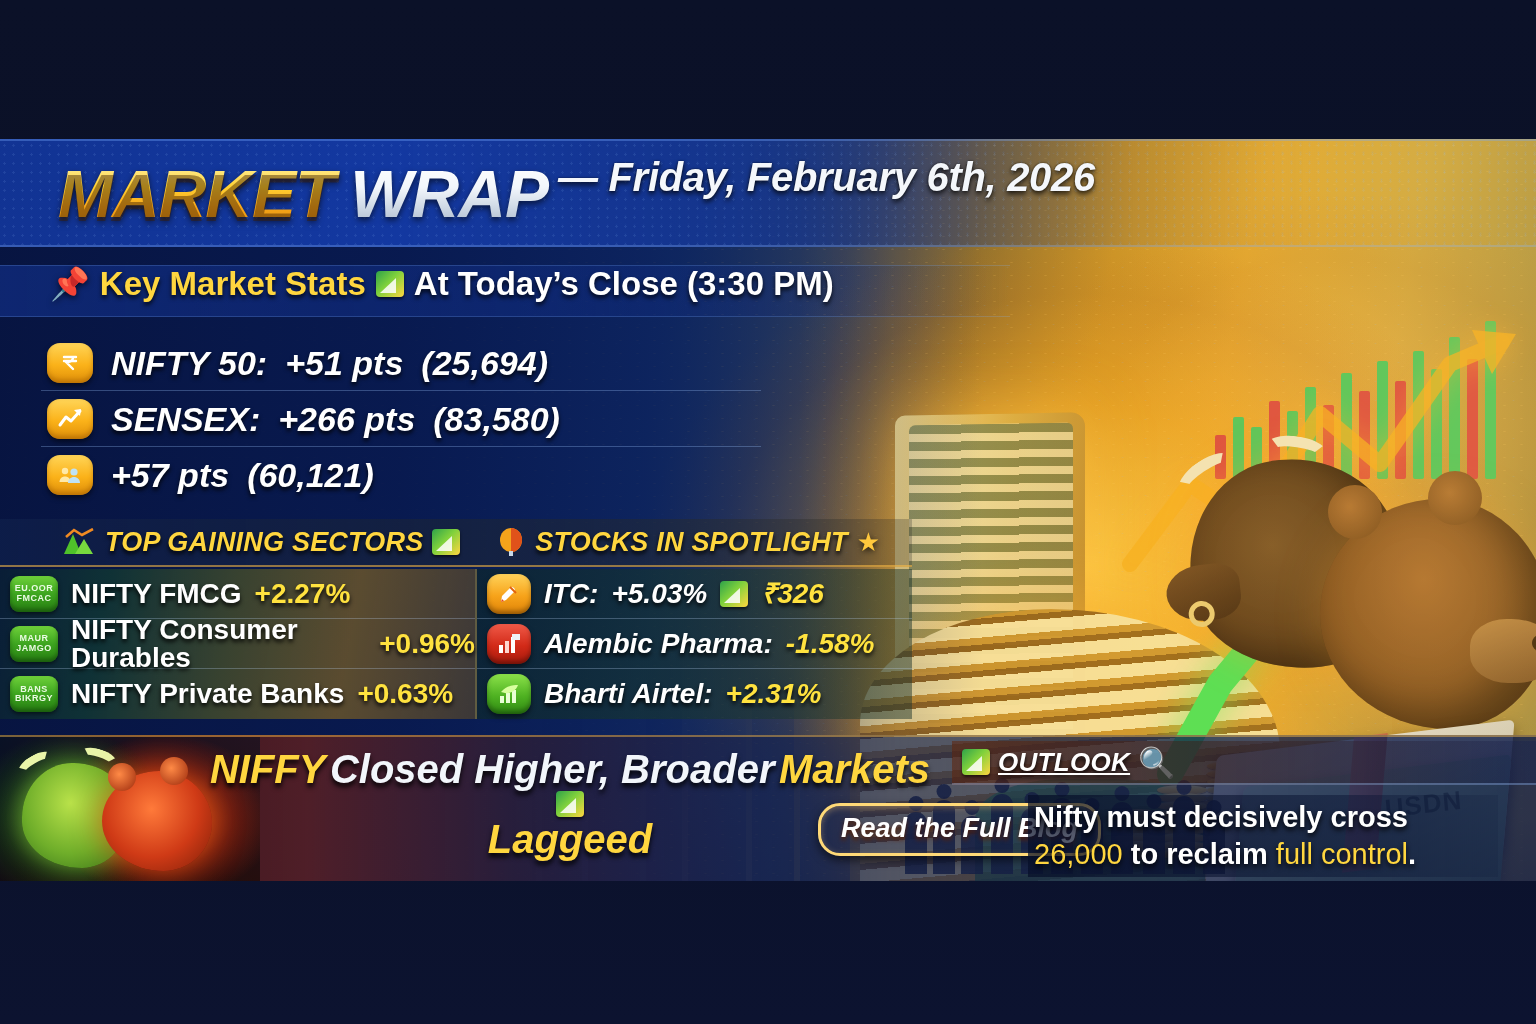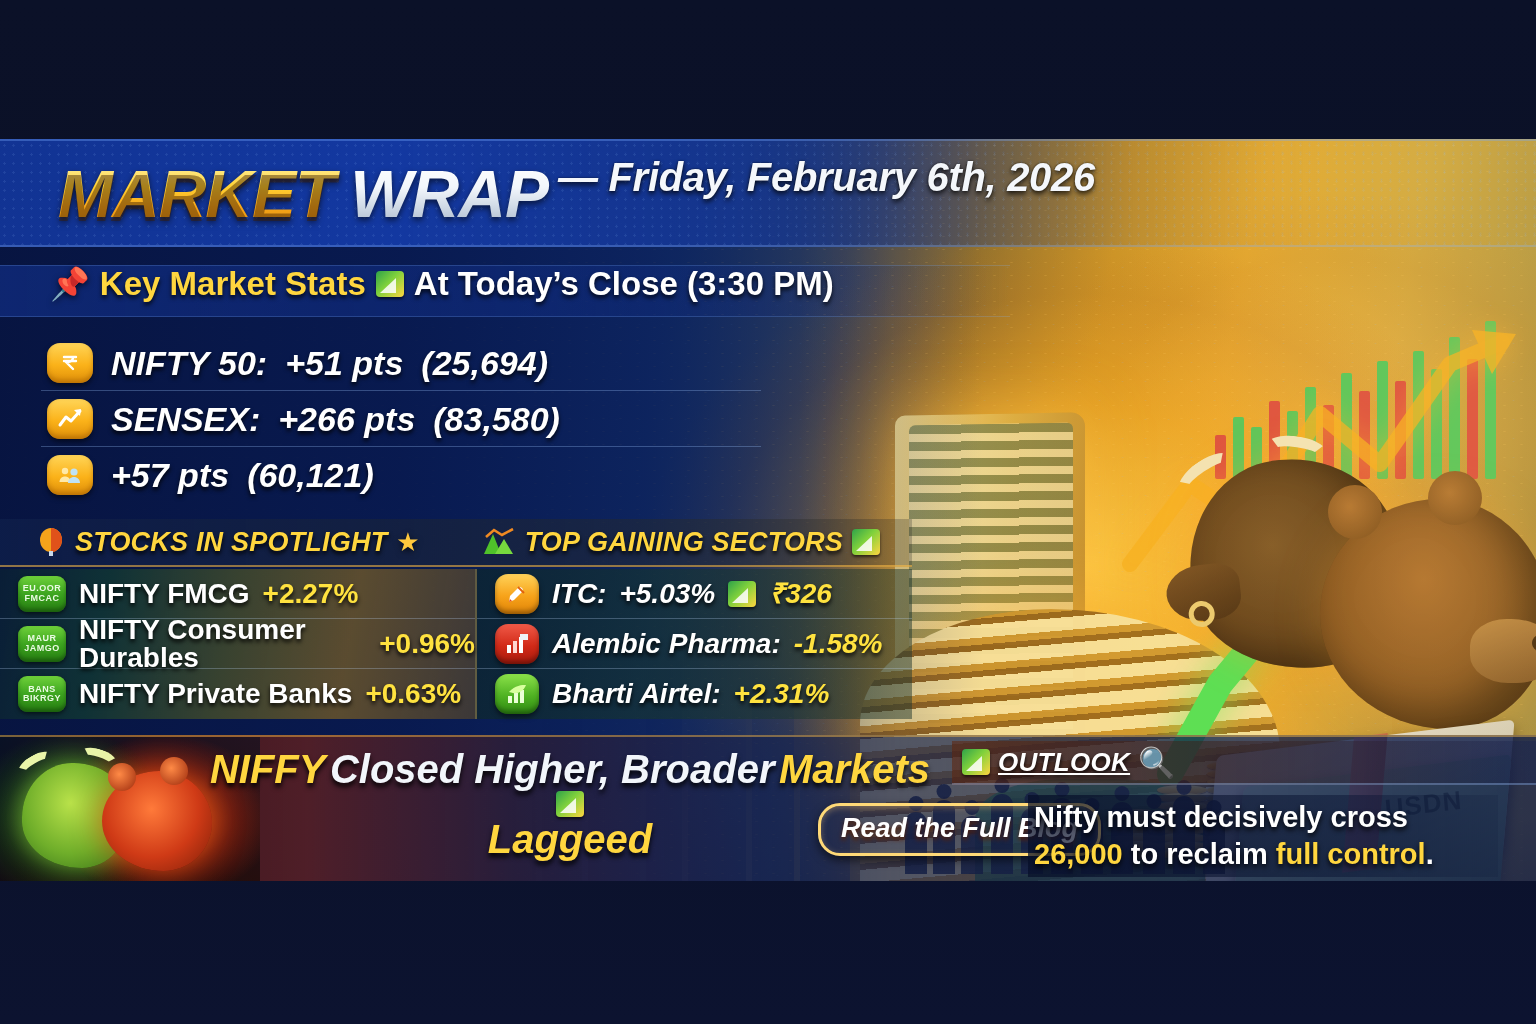--- a/index.html
+++ b/index.html
@@ -347,21 +347,21 @@
     border-right: 2px solid rgba(255,200,80,.35);
   }
   .col-right {
     width: 435px; height: 150px;
     background: linear-gradient(100deg,
        rgba(12,38,44,.72) 0%,
        rgba(22,54,44,.60) 40%,
        rgba(34,56,46,.50) 100%);
   }
   .lrow, .rrow {
-    display:flex; align-items:center; gap: 13px; height: 50px; padding-left: 18px;
+    display:flex; align-items:center; gap: 13px; height: 50px; padding-left: 10px;
     border-bottom: 1px solid rgba(190,215,250,.28);
   }
   .lrow:last-child, .rrow:last-child { border-bottom:none; }
 
   .sbadge {
     width: 48px; height: 36px; flex:0 0 48px; border-radius: 9px;
     background: linear-gradient(180deg,#6fd13a 0%, #3da51f 50%, #267d12 100%);
     box-shadow: inset 0 -3px 4px rgba(20,70,10,.6), 0 2px 4px rgba(0,0,0,.55);
     display:flex; flex-direction:column; align-items:center; justify-content:center;
     font: 700 9px/1.05 "Liberation Sans", sans-serif; color:#eafbe2;
@@ -488,21 +488,21 @@
     white-space:nowrap;
   }
 
   .outlook-text {
     position:absolute; left: 1028px; top: 58px; width: 470px;
     font: 800 29px/1.28 "Liberation Sans", sans-serif;
     color:#ffffff; text-shadow: 0 3px 5px rgba(0,0,0,.9);
     background: linear-gradient(90deg, rgba(6,14,40,.72), rgba(8,18,50,.45) 70%, rgba(8,18,50,.15));
     padding: 4px 6px;
   }
-  .outlook-text b { color:#ffd63f; font-weight:700;text-align:right; }
+  .outlook-text b { color:#ffd63f; font-weight:400;text-align:right; }
 
   
   .glyph { display:inline-block; line-height:1; }
   .pin { font-size: 32px; filter: drop-shadow(0 2px 3px rgba(0,0,0,.7)); }
   .mini-chart {
     display:inline-block; width: 28px; height: 26px; border-radius:4px;
     background: linear-gradient(135deg,#2ea24a 0%, #7fd13c 45%, #ffd63f 100%);
     position: relative; vertical-align: middle;
     box-shadow: 0 2px 3px rgba(0,0,0,.6);
   }
@@ -733,37 +733,37 @@
             </svg>
           </span>
           <span class="stat-chg">+57 pts</span>
           <span class="stat-val">(60,121)</span>
         </div>
       </div>
 
       <div class="mid">
 
         <div class="mid-head">
+          <div class="mh-item" style="margin-left:62px;">
+            <svg width="34" height="28" viewBox="0 0 34 28">
+              <polygon points="2,26 11,6 19,26" fill="#4fc12a"></polygon>
+              <polygon points="13,26 22,11 31,26" fill="#77d93e"></polygon>
+              <polyline points="4,9 12,2 20,7 31,1" stroke="#f08a22" stroke-width="2.6" fill="none"></polyline>
+            </svg>
+            <span class="mh-text">TOP GAINING SECTORS</span>
+            <span class="mini-chart"></span>
+          </div>
           <div class="mh-item" style="margin-left:36px;">
             <svg width="30" height="30" viewBox="0 0 30 30">
               <ellipse cx="15" cy="13" rx="11" ry="12" fill="#f4a31b"></ellipse>
               <path d="M15 1 a11 12 0 0 1 0 24 z" fill="#e0521a"></path>
               <rect x="13" y="24" width="4" height="5" fill="#c9d8e8"></rect>
             </svg>
             <span class="mh-text">STOCKS IN SPOTLIGHT</span>
             <span class="star">★</span>
-          </div>
-          <div class="mh-item" style="margin-left:62px;">
-            <svg width="34" height="28" viewBox="0 0 34 28">
-              <polygon points="2,26 11,6 19,26" fill="#4fc12a"></polygon>
-              <polygon points="13,26 22,11 31,26" fill="#77d93e"></polygon>
-              <polyline points="4,9 12,2 20,7 31,1" stroke="#f08a22" stroke-width="2.6" fill="none"></polyline>
-            </svg>
-            <span class="mh-text">TOP GAINING SECTORS</span>
-            <span class="mini-chart"></span>
           </div>
         </div>
 
         <div class="mid-body">
 
           <div class="col-left">
             <div class="lrow">
               <span class="sbadge">
                 <span>EU.OOR</span>
                 <span>FMCAC</span>

